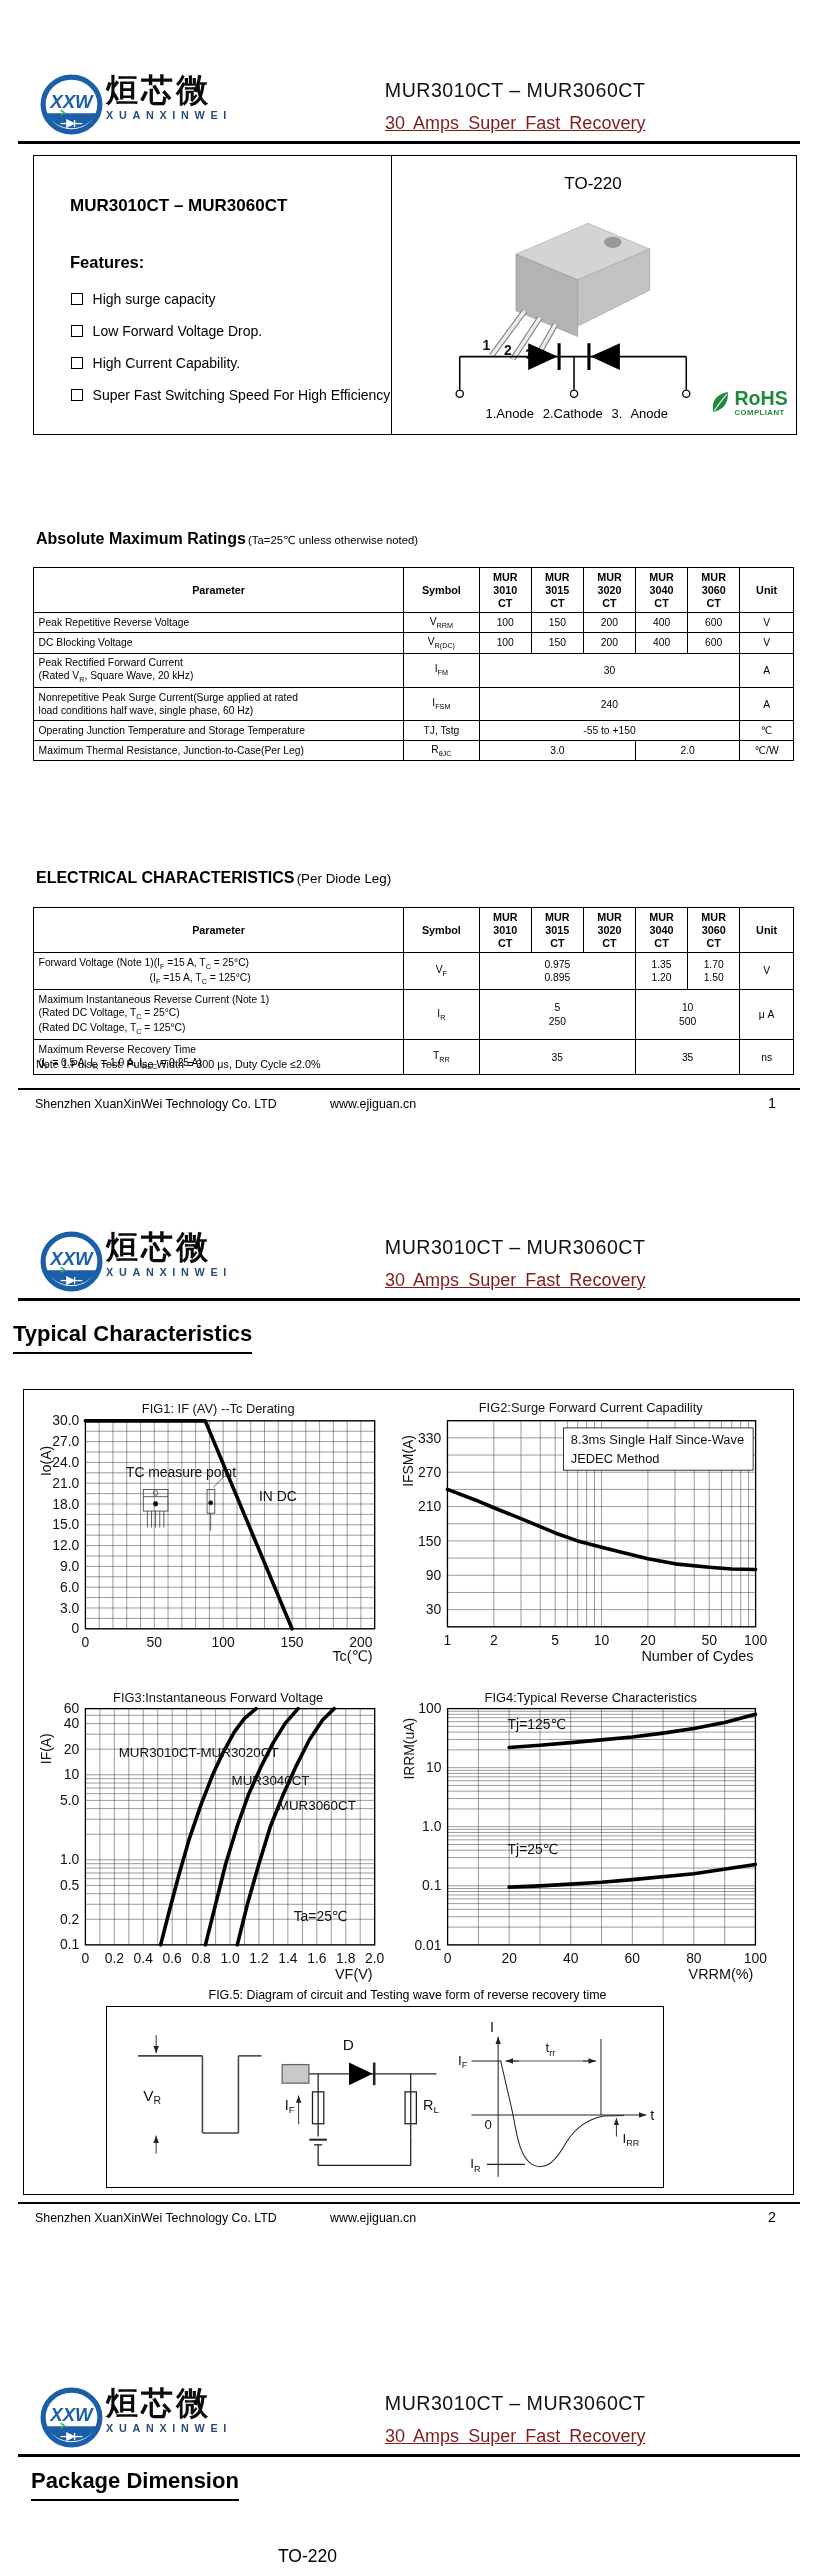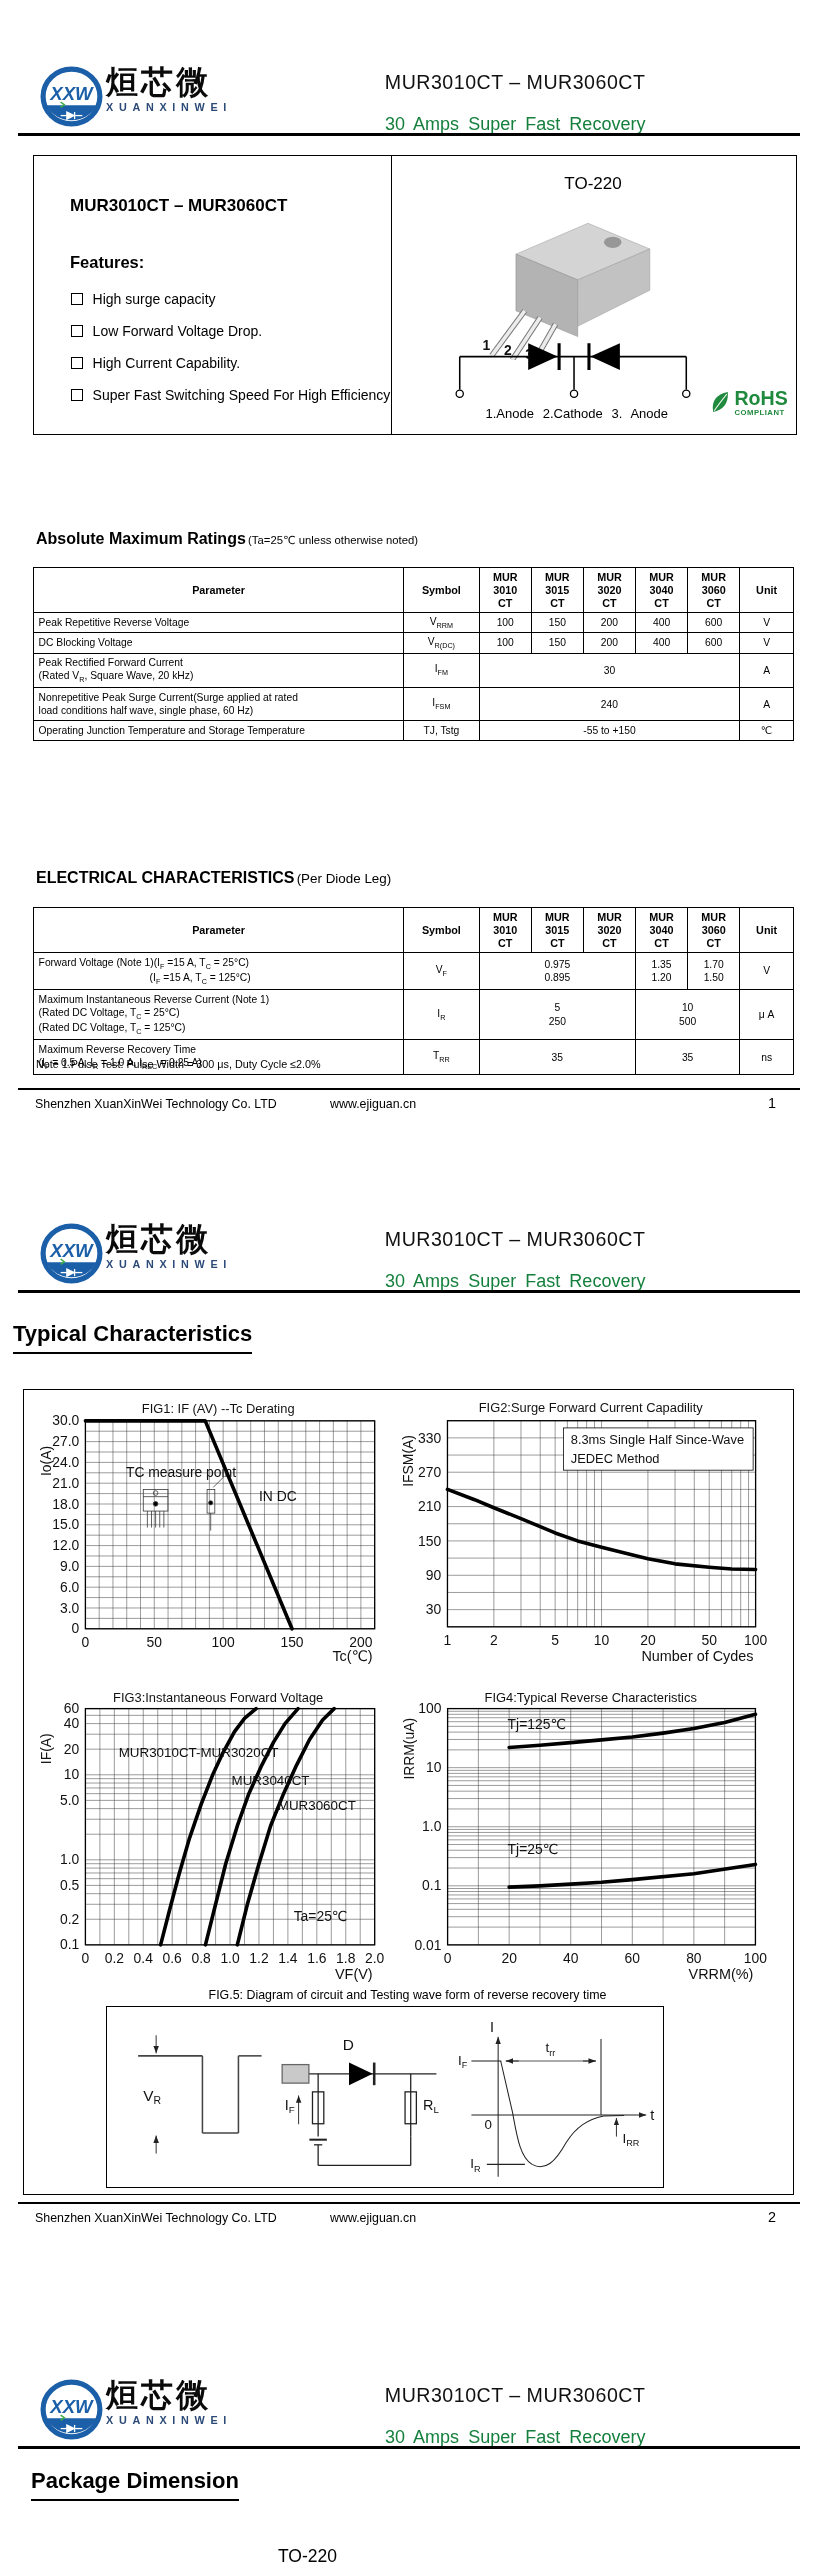--- a/index.html
+++ b/index.html
@@ -1,28 +1,28 @@
 <!DOCTYPE html>
 <html style="font-size:8.2px"><head>
 <meta charset="utf-8">
 <style>
   html,body{margin:0;padding:0;background:#fff;}
   .doc{position:relative;width:818px;height:3470px;background:#fff;color:#000;
        font-family:"Liberation Sans","DejaVu Sans",sans-serif;overflow:hidden;}
   .page{position:absolute;left:0;width:818px;height:1157px;overflow:hidden;background:#fff;}
   .abs{position:absolute;}
   
-  .hdr{position:absolute;left:0;top:0;width:666px;height:139px;}
+  .hdr{position:absolute;left:0;top:8px;width:666px;height:139px;}
   .logo{position:absolute;left:40px;top:66px;}
   .brand{position:absolute;left:106px;top:66px;}
   .brand .cn{font-size:32px;font-weight:900;letter-spacing:3.1px;color:#0a0a0a;line-height:1.05;}
   .brand .en{font-size:10.8px;letter-spacing:5.7px;color:#2b4a77;margin-top:1.5px;font-weight:700;}
   .titles{position:absolute;right:20.6px;top:71px;text-align:right;}
   .titles .t1{font-size:19.6px;color:#111;letter-spacing:0.5px;}
-  .titles .t2{font-size:18px;color:#15803d;word-spacing:4.1px;margin-top:20px;}
+  .titles .t2{font-size:18px;color:#7f1d1d;word-spacing:4.1px;margin-top:11px;text-decoration:underline;}
   .rule{position:absolute;left:18px;top:133px;width:782px;height:2.6px;background:#000;}
   
   .ftr{position:absolute;left:0;width:813px;height:36px;}
   .frule{position:absolute;left:18px;top:0;width:782px;height:2.1px;background:#000;}
   .fco{position:absolute;left:35px;top:9.3px;font-size:12.4px;}
   .fsite{position:absolute;left:330px;top:9.3px;font-size:12.4px;}
   .fpg{position:absolute;left:768px;top:7.2px;font-size:14.4px;}
   
   .feat-box{position:absolute;left:33px;top:155px;width:357px;height:278px;border:1px solid #000;}
   .pkg-box{position:absolute;left:390px;top:155px;width:406px;height:278px;border:1px solid #000;border-left:none;}
@@ -215,20 +215,29 @@
               <td class="v" colspan="5">240</td>
               <td class="v">A</td>
             </tr>
             <tr>
               <td class="pc">
                 <div>Operating Junction Temperature and Storage Temperature</div>
               </td>
               <td class="sym">TJ, Tstg</td>
               <td class="v" colspan="5">-55 to +150</td>
               <td class="v">℃</td>
+            </tr>
+            <tr>
+              <td class="pc">
+                <div>Maximum Thermal Resistance, Junction-to-Case(Per Leg)</div>
+              </td>
+              <td class="sym">R<sub>θJC</sub></td>
+              <td class="v" colspan="3">3.0</td>
+              <td class="v" colspan="2">2.0</td>
+              <td class="v">℃/W</td>
             </tr>
           </tbody>
         </table>
       </div>
 
     <div class="abs" style="left:36px;top:869px">
       <span class="h1">ELECTRICAL CHARACTERISTICS</span>
       <span class="h1sub2">(Per Diode Leg)</span>
     </div>
     <div class="abs" style="left:33px;top:907px" id="t-elec">

